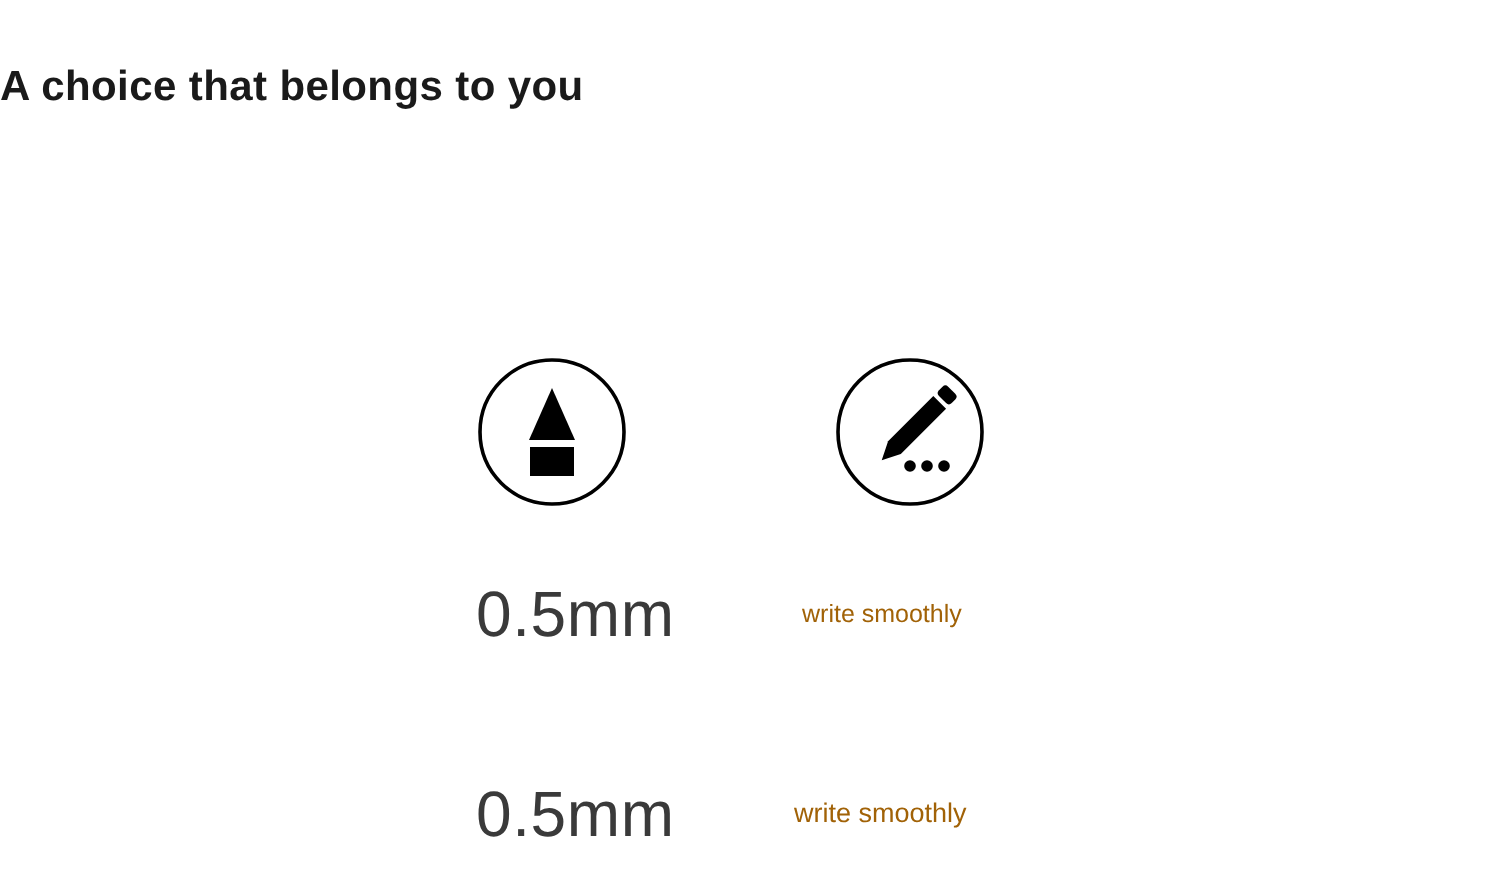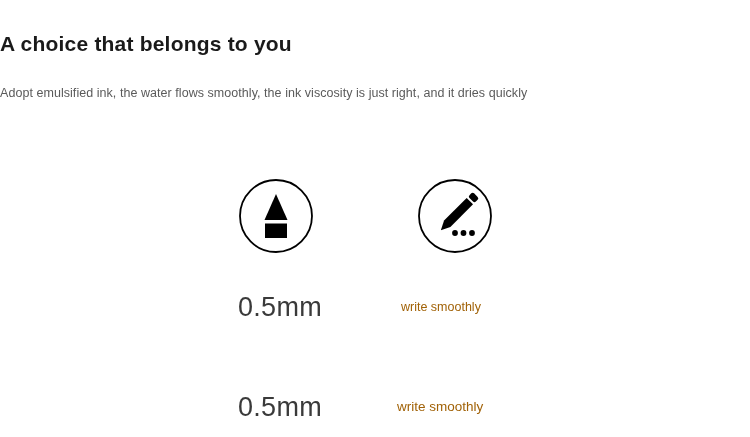--- a/index.html
+++ b/index.html
@@ -83,21 +83,21 @@
   .caption-row.row-1 { margin-top: 36px; }
   .caption-row.row-2 { margin-top: 60px; }
 
   .caption-cell {
     position: absolute;
     top: 0;
   }
 
   .caption-size {
     left: 0px;
-    font-size: 27px;
+    font-size: 32px;
     font-weight: 300;
     color: #3a3a3a;
     letter-spacing: 0.3px;
     line-height: 34px;
     white-space: nowrap;
   }
 
   .caption-desc {
     font-size: 13px;
     font-weight: 400;
@@ -114,21 +114,20 @@
     font-size: 13.5px;
   }
 </style>
 </head>
 <body>
 
 <div class="page">
 
   <div class="header">
     <h1 class="page-title">A choice that belongs to you</h1>
-    <p class="page-subtitle">Adopt emulsified ink, the water flows smoothly, the ink viscosity is just right, and it dries quickly</p>
   </div>
 
   <div class="features">
 
     <div class="icon-row">
 
       <div class="icon-cell col-1">
         <svg class="icon-circle" viewBox="0 0 76 76" xmlns="http://www.w3.org/2000/svg">
           <circle cx="38" cy="38" r="36" fill="none" stroke="#000000" stroke-width="1.8"></circle>
           <polygon points="38,16 49.5,42 26.5,42" fill="#000000"></polygon>

